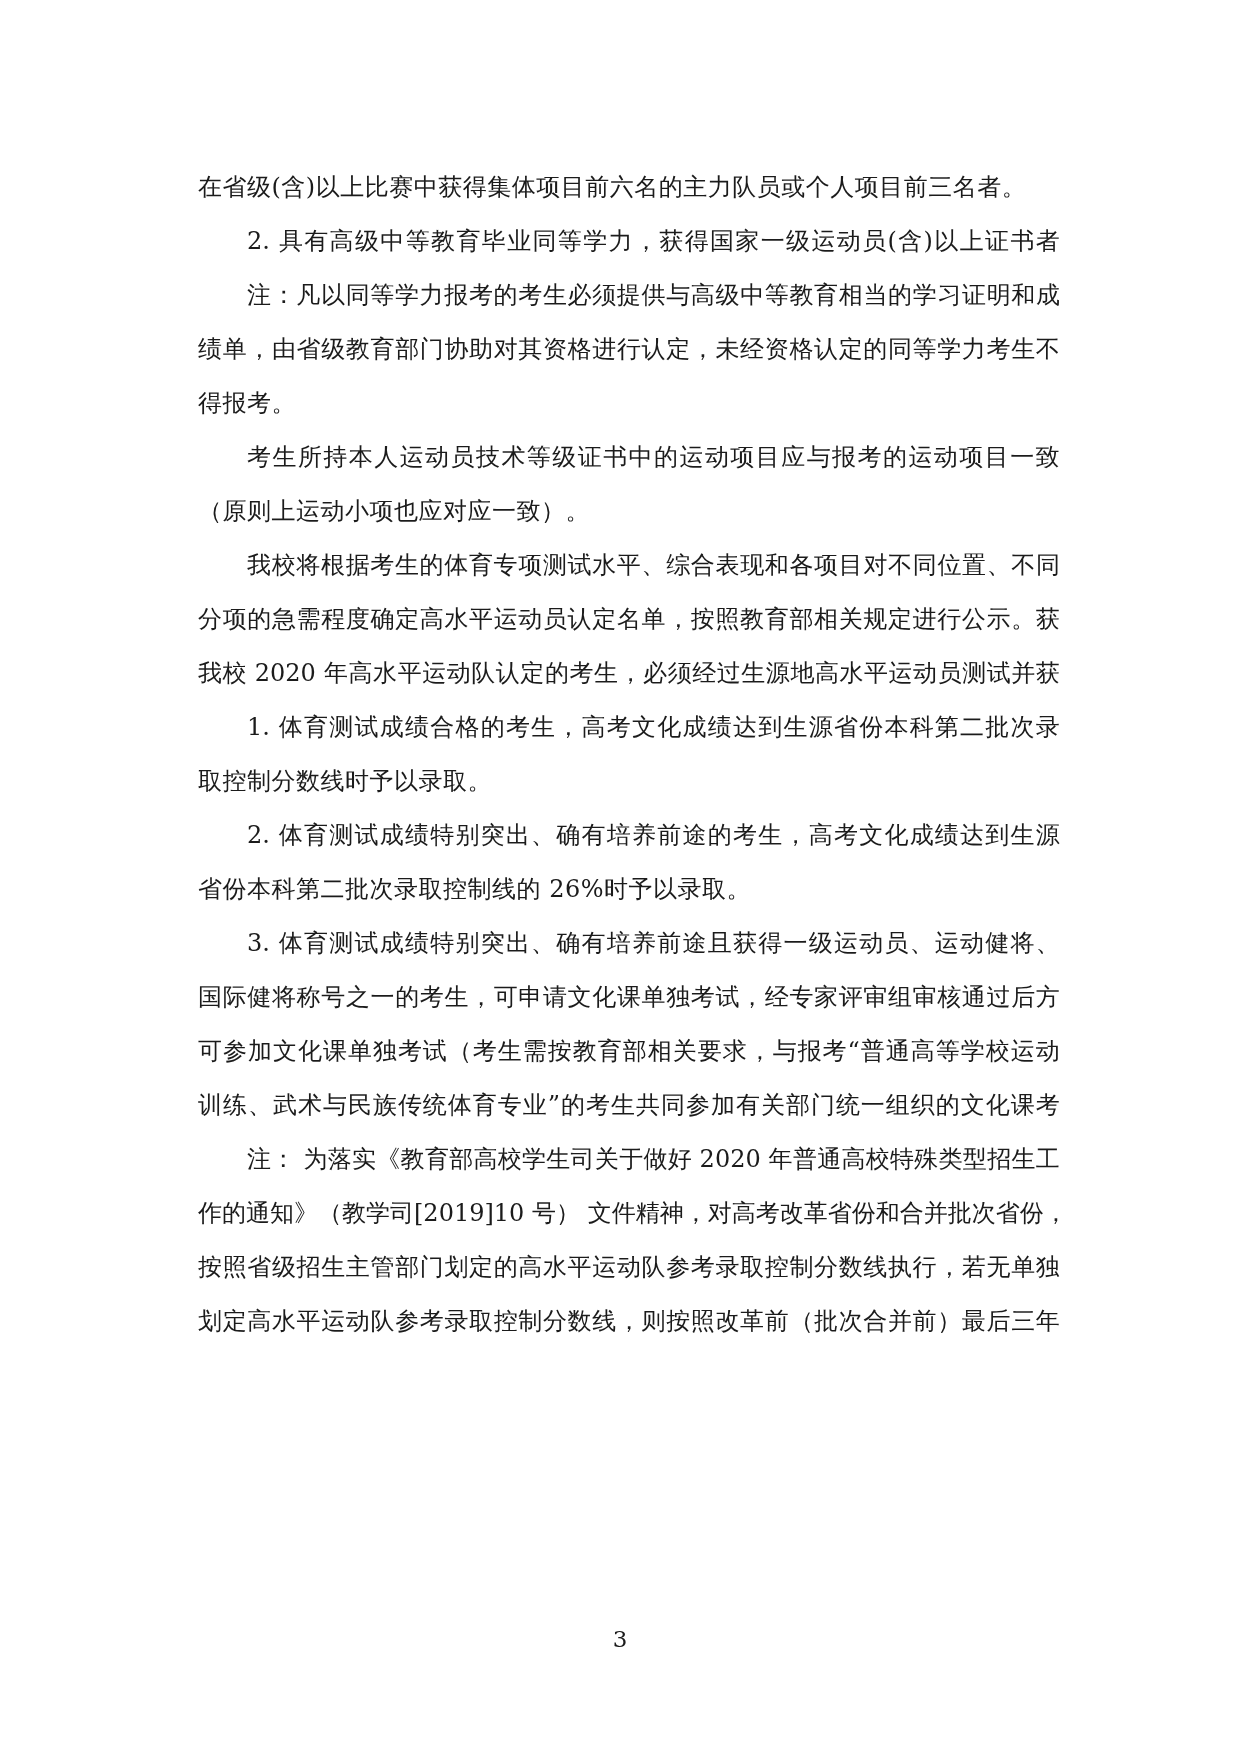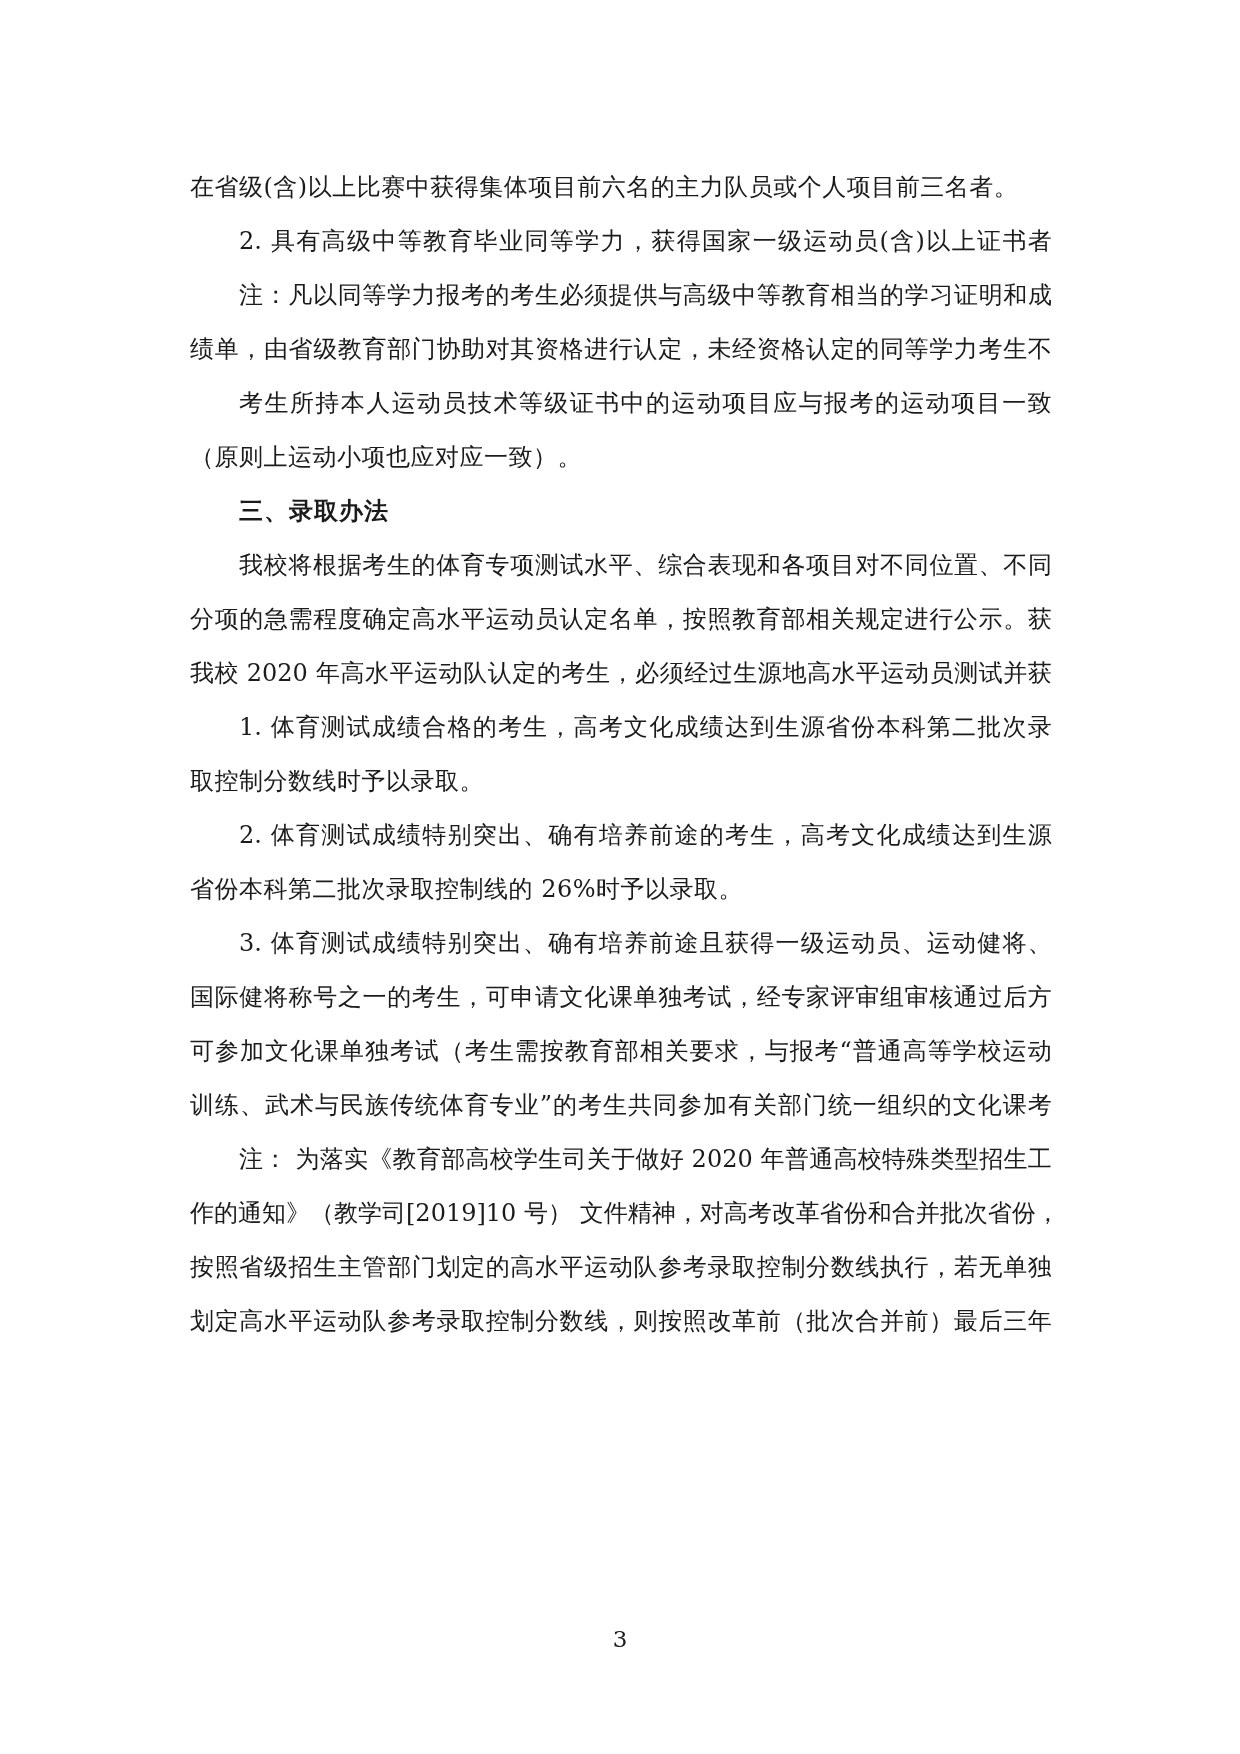--- a/index.html
+++ b/index.html
@@ -7,21 +7,21 @@
     width: 1240px; height: 1754px;
     background: #ffffff;
     position: relative;
     overflow: hidden;
     font-family: "DejaVu Serif", "Liberation Serif", serif;
     color: #1b1b1b;
   }
   .page { position: absolute; inset: 0; background: #ffffff; }
   .body-text {
     position: absolute;
-    left: 190px; top: 160px;
+    left: 198px; top: 160px;
     width: 862px;
   }
   .line {
     height: 54px;
     font-size: 24px;
     line-height: 54px;
     white-space: pre;
     letter-spacing: 0.5px;
     text-align: left;
   }
@@ -48,23 +48,23 @@
 </style>
 </head>
 <body>
 
 <div class="page">
   <main class="body-text" id="lines-container">
       <div class="line">在省级(含)以上比赛中获得集体项目前六名的主力队员或个人项目前三名者。</div>
       <div class="line indent fill"><span>2. </span><span>具</span><span>有</span><span>高</span><span>级</span><span>中</span><span>等</span><span>教</span><span>育</span><span>毕</span><span>业</span><span>同</span><span>等</span><span>学</span><span>力</span><span>，</span><span>获</span><span>得</span><span>国</span><span>家</span><span>一</span><span>级</span><span>运</span><span>动</span><span>员</span><span>(</span><span>含</span><span>)</span><span>以</span><span>上</span><span>证</span><span>书</span><span>者</span></div>
       <div class="line indent fill"><span>注</span><span>：</span><span>凡</span><span>以</span><span>同</span><span>等</span><span>学</span><span>力</span><span>报</span><span>考</span><span>的</span><span>考</span><span>生</span><span>必</span><span>须</span><span>提</span><span>供</span><span>与</span><span>高</span><span>级</span><span>中</span><span>等</span><span>教</span><span>育</span><span>相</span><span>当</span><span>的</span><span>学</span><span>习</span><span>证</span><span>明</span><span>和</span><span>成</span></div>
       <div class="line fill"><span>绩</span><span>单</span><span>，</span><span>由</span><span>省</span><span>级</span><span>教</span><span>育</span><span>部</span><span>门</span><span>协</span><span>助</span><span>对</span><span>其</span><span>资</span><span>格</span><span>进</span><span>行</span><span>认</span><span>定</span><span>，</span><span>未</span><span>经</span><span>资</span><span>格</span><span>认</span><span>定</span><span>的</span><span>同</span><span>等</span><span>学</span><span>力</span><span>考</span><span>生</span><span>不</span></div>
+      <div class="line">得报考。</div>
       <div class="line indent fill"><span>考</span><span>生</span><span>所</span><span>持</span><span>本</span><span>人</span><span>运</span><span>动</span><span>员</span><span>技</span><span>术</span><span>等</span><span>级</span><span>证</span><span>书</span><span>中</span><span>的</span><span>运</span><span>动</span><span>项</span><span>目</span><span>应</span><span>与</span><span>报</span><span>考</span><span>的</span><span>运</span><span>动</span><span>项</span><span>目</span><span>一</span><span>致</span></div>
       <div class="line">（原则上运动小项也应对应一致）。</div>
-      <div class="line indent bold">三、录取办法</div>
       <div class="line indent fill"><span>我</span><span>校</span><span>将</span><span>根</span><span>据</span><span>考</span><span>生</span><span>的</span><span>体</span><span>育</span><span>专</span><span>项</span><span>测</span><span>试</span><span>水</span><span>平</span><span>、</span><span>综</span><span>合</span><span>表</span><span>现</span><span>和</span><span>各</span><span>项</span><span>目</span><span>对</span><span>不</span><span>同</span><span>位</span><span>置</span><span>、</span><span>不</span><span>同</span></div>
       <div class="line fill"><span>分</span><span>项</span><span>的</span><span>急</span><span>需</span><span>程</span><span>度</span><span>确</span><span>定</span><span>高</span><span>水</span><span>平</span><span>运</span><span>动</span><span>员</span><span>认</span><span>定</span><span>名</span><span>单</span><span>，</span><span>按</span><span>照</span><span>教</span><span>育</span><span>部</span><span>相</span><span>关</span><span>规</span><span>定</span><span>进</span><span>行</span><span>公</span><span>示</span><span>。</span><span>获</span></div>
       <div class="line fill"><span>我</span><span>校</span><span> 2020 </span><span>年</span><span>高</span><span>水</span><span>平</span><span>运</span><span>动</span><span>队</span><span>认</span><span>定</span><span>的</span><span>考</span><span>生</span><span>，</span><span>必</span><span>须</span><span>经</span><span>过</span><span>生</span><span>源</span><span>地</span><span>高</span><span>水</span><span>平</span><span>运</span><span>动</span><span>员</span><span>测</span><span>试</span><span>并</span><span>获</span></div>
       <div class="line indent fill"><span>1. </span><span>体</span><span>育</span><span>测</span><span>试</span><span>成</span><span>绩</span><span>合</span><span>格</span><span>的</span><span>考</span><span>生</span><span>，</span><span>高</span><span>考</span><span>文</span><span>化</span><span>成</span><span>绩</span><span>达</span><span>到</span><span>生</span><span>源</span><span>省</span><span>份</span><span>本</span><span>科</span><span>第</span><span>二</span><span>批</span><span>次</span><span>录</span></div>
       <div class="line">取控制分数线时予以录取。</div>
       <div class="line indent fill"><span>2. </span><span>体</span><span>育</span><span>测</span><span>试</span><span>成</span><span>绩</span><span>特</span><span>别</span><span>突</span><span>出</span><span>、</span><span>确</span><span>有</span><span>培</span><span>养</span><span>前</span><span>途</span><span>的</span><span>考</span><span>生</span><span>，</span><span>高</span><span>考</span><span>文</span><span>化</span><span>成</span><span>绩</span><span>达</span><span>到</span><span>生</span><span>源</span></div>
       <div class="line">省份本科第二批次录取控制线的 26%时予以录取。</div>
       <div class="line indent fill"><span>3. </span><span>体</span><span>育</span><span>测</span><span>试</span><span>成</span><span>绩</span><span>特</span><span>别</span><span>突</span><span>出</span><span>、</span><span>确</span><span>有</span><span>培</span><span>养</span><span>前</span><span>途</span><span>且</span><span>获</span><span>得</span><span>一</span><span>级</span><span>运</span><span>动</span><span>员</span><span>、</span><span>运</span><span>动</span><span>健</span><span>将</span><span>、</span></div>
       <div class="line fill"><span>国</span><span>际</span><span>健</span><span>将</span><span>称</span><span>号</span><span>之</span><span>一</span><span>的</span><span>考</span><span>生</span><span>，</span><span>可</span><span>申</span><span>请</span><span>文</span><span>化</span><span>课</span><span>单</span><span>独</span><span>考</span><span>试</span><span>，</span><span>经</span><span>专</span><span>家</span><span>评</span><span>审</span><span>组</span><span>审</span><span>核</span><span>通</span><span>过</span><span>后</span><span>方</span></div>
       <div class="line fill"><span>可</span><span>参</span><span>加</span><span>文</span><span>化</span><span>课</span><span>单</span><span>独</span><span>考</span><span>试</span><span>（</span><span>考</span><span>生</span><span>需</span><span>按</span><span>教</span><span>育</span><span>部</span><span>相</span><span>关</span><span>要</span><span>求</span><span>，</span><span>与</span><span>报</span><span>考</span><span>“</span><span>普</span><span>通</span><span>高</span><span>等</span><span>学</span><span>校</span><span>运</span><span>动</span></div>

